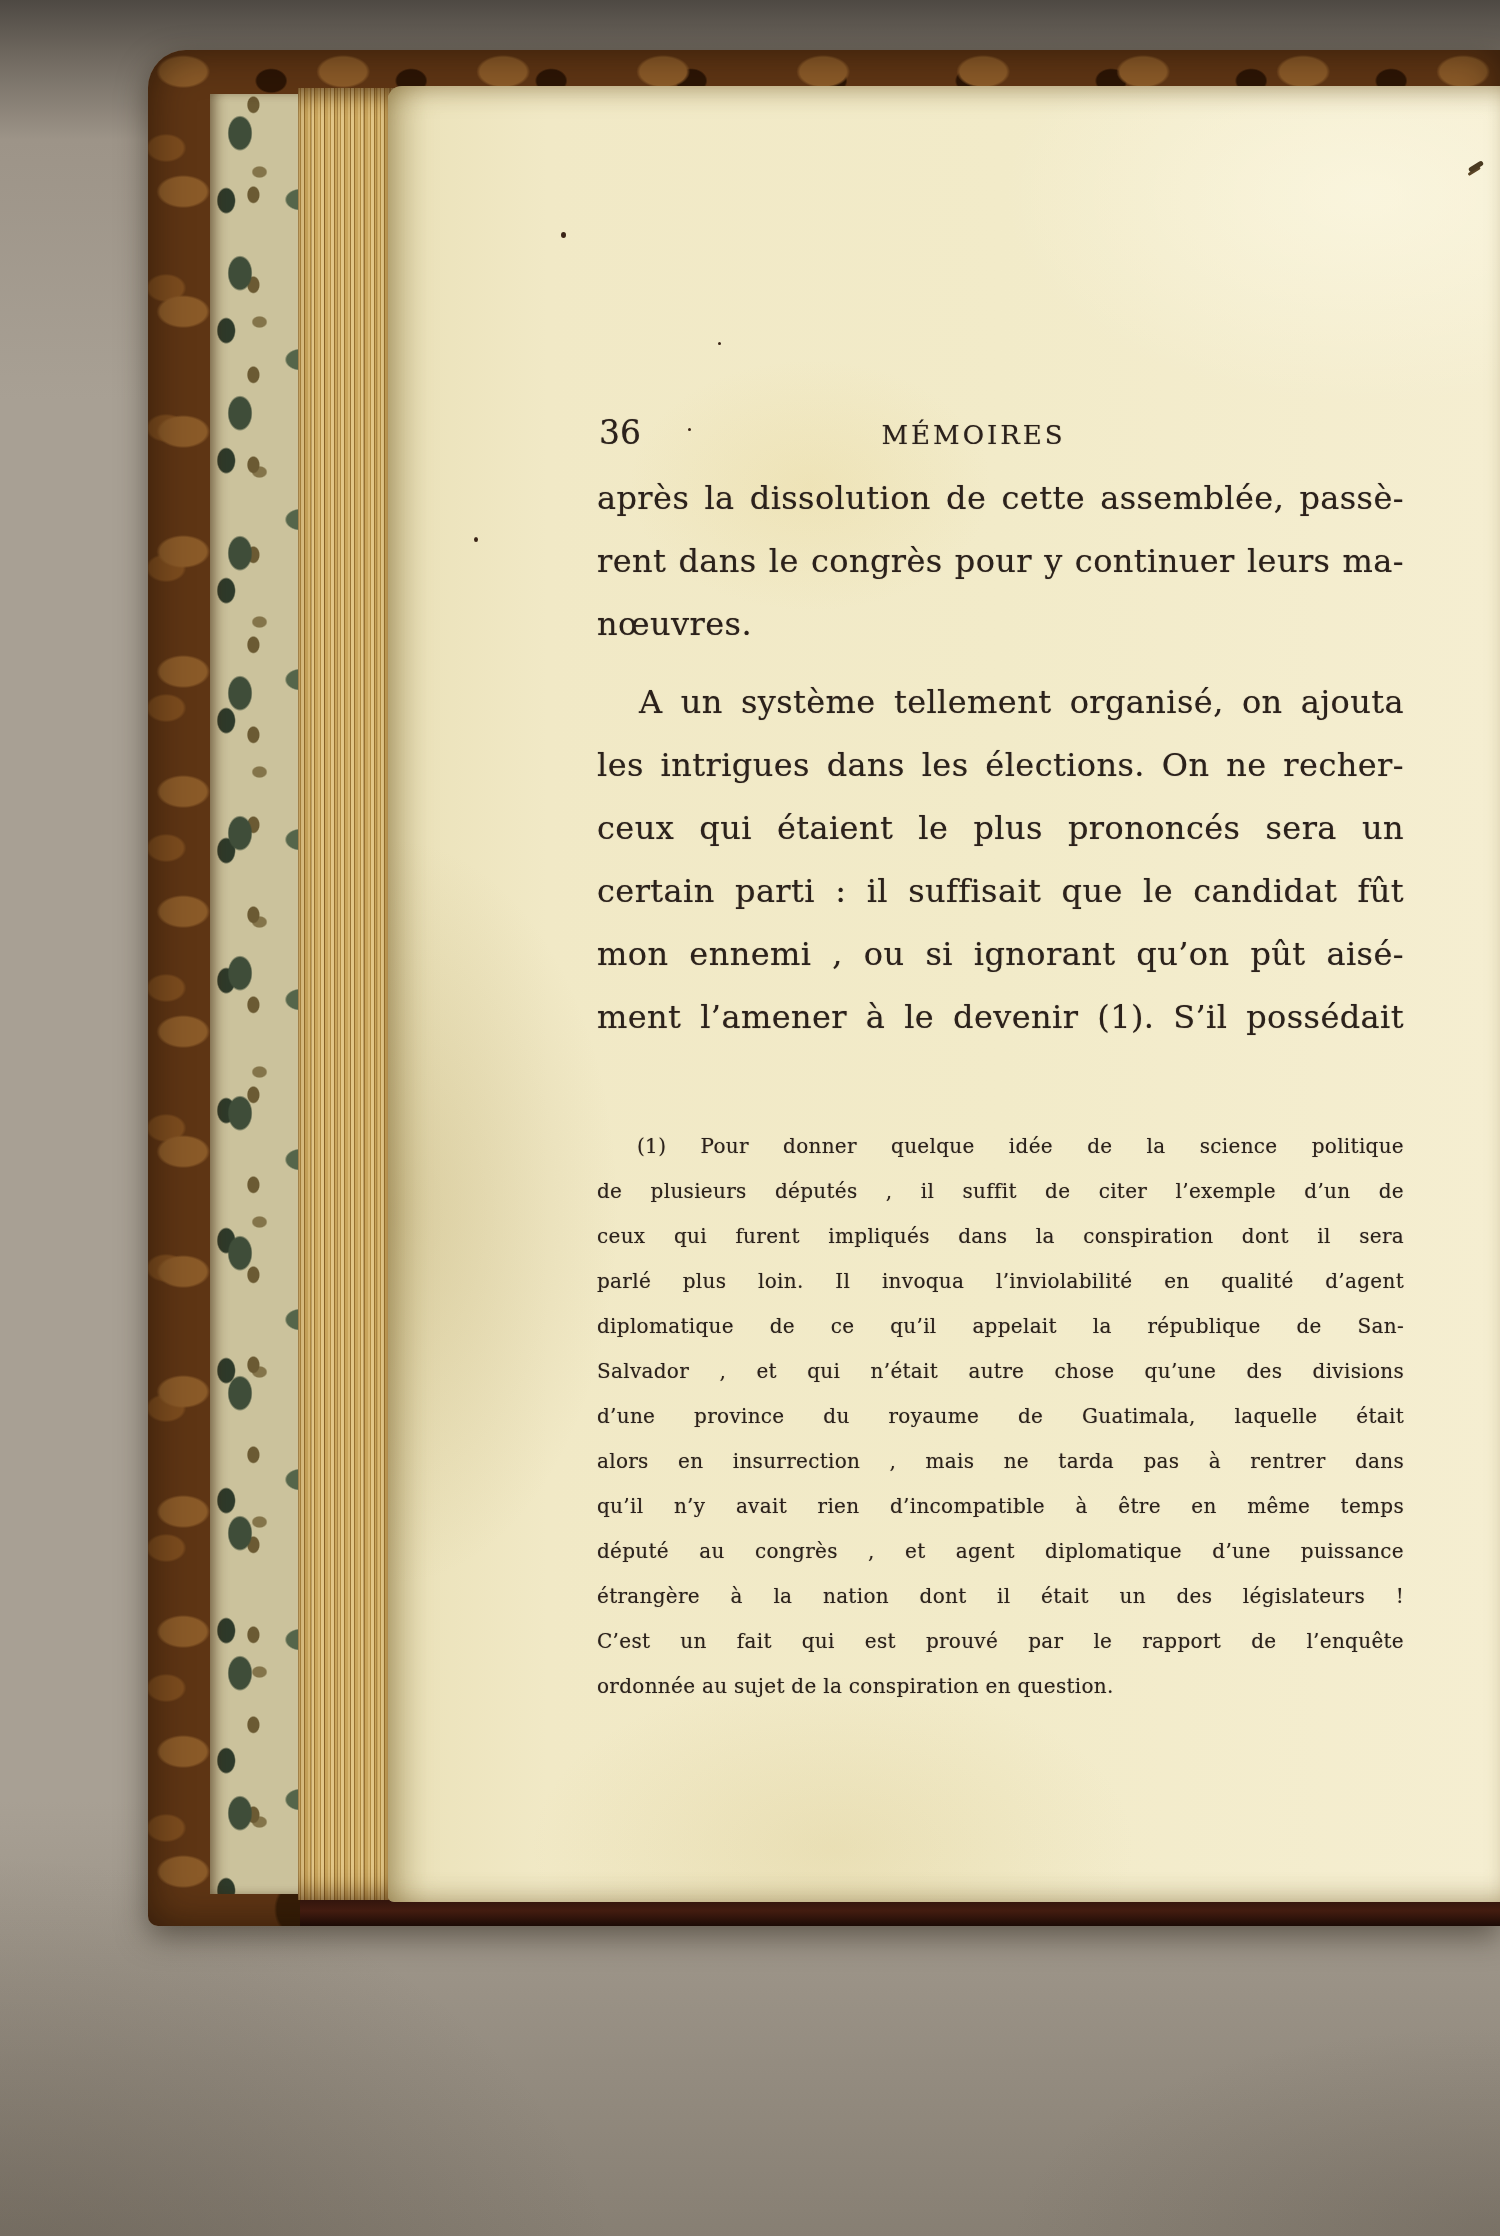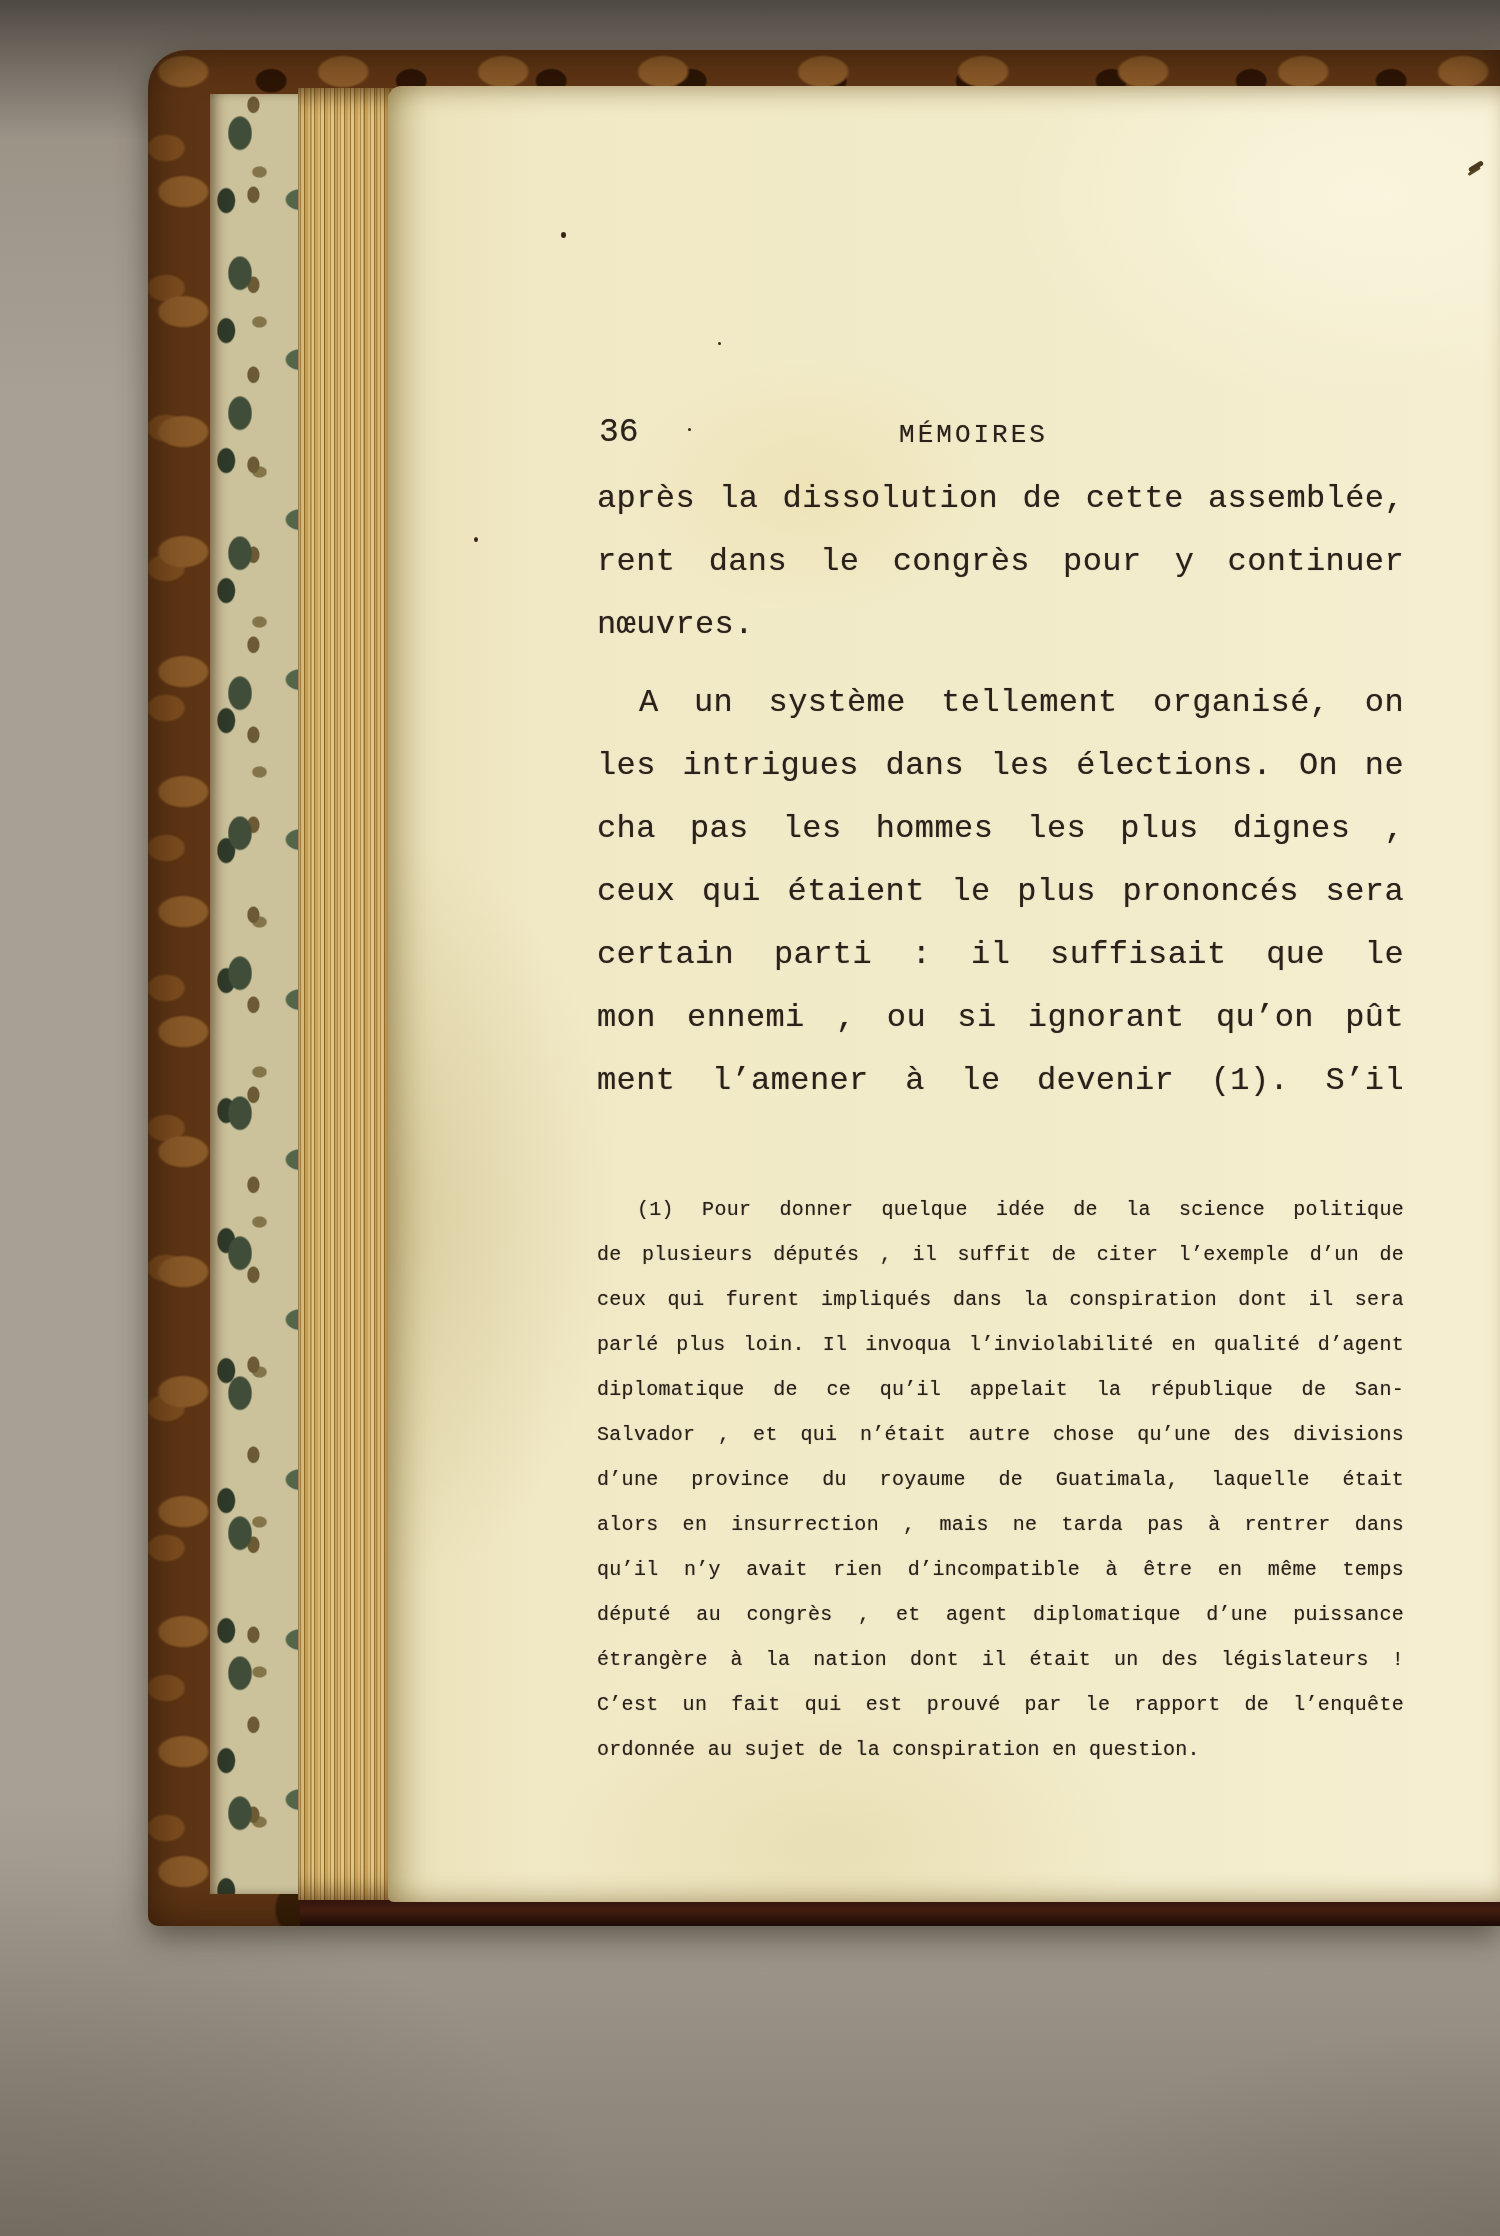--- a/index.html
+++ b/index.html
@@ -56,21 +56,21 @@
       radial-gradient(ellipse 260px 180px at 38% 22%, rgba(222,196,110,.18), transparent 70%),
       radial-gradient(ellipse 320px 520px at 0% 62%, rgba(168,146,84,.28), transparent 72%),
       radial-gradient(ellipse 420px 240px at 40% 97%, rgba(200,178,105,.20), transparent 72%),
       linear-gradient(90deg,#e0d5aa 0,#ece3bc 40px,#f1e9c6 160px,#f2ebc9 55%,#f5eed1 100%);
     box-shadow:inset 26px 0 36px -18px rgba(120,95,40,.5),
                inset 0 16px 26px -14px rgba(120,95,50,.55),
                inset 0 -18px 26px -16px rgba(120,95,50,.45);}
 
   
   .text-block{position:absolute;left:209px;right:96px;top:327px;color:#2b211b;
-    text-shadow:0 0 1px rgba(43,33,27,.45);font-family:Liberation Mono, monospace;}
+    text-shadow:0 0 1px rgba(43,33,27,.45);}
 
   .header-row{position:relative;height:46px;}
   .pagenum{position:absolute;left:2px;top:0;font-size:33px;line-height:40px;}
   .running{position:absolute;left:0;right:54px;top:7px;text-align:center;font-size:26px;
     letter-spacing:3px;line-height:30px;}
 
   .para{margin:0;}
   .para.p1{margin-top:12px;}
   .para.p2{margin-top:23px;}
   .footnote{margin-top:79px;}
@@ -119,21 +119,20 @@
 
       <div class="para p1">
         <div class="l">après la dissolution de cette assemblée, passè-</div>
         <div class="l">rent dans le congrès pour y continuer leurs ma-</div>
         <div class="l endl">nœuvres.</div>
       </div>
 
       <div class="para p2">
         <div class="l ind">A un système tellement organisé, on ajouta</div>
         <div class="l">les intrigues dans les élections. On ne recher-</div>
-        <div class="l">cha pas les hommes les plus dignes , nimême</div>
         <div class="l">ceux qui étaient le plus prononcés sera un</div>
         <div class="l">certain parti : il suffisait que le candidat fût</div>
         <div class="l">mon ennemi , ou si ignorant qu’on pût aisé-</div>
         <div class="l">ment l’amener à le devenir (1). S’il possédait</div>
       </div>
 
       <div class="footnote">
         <div class="f indf">(1) Pour donner quelque idée de la science politique</div>
         <div class="f">de plusieurs députés , il suffit de citer l’exemple d’un de</div>
         <div class="f">ceux qui furent impliqués dans la conspiration dont il sera</div>

